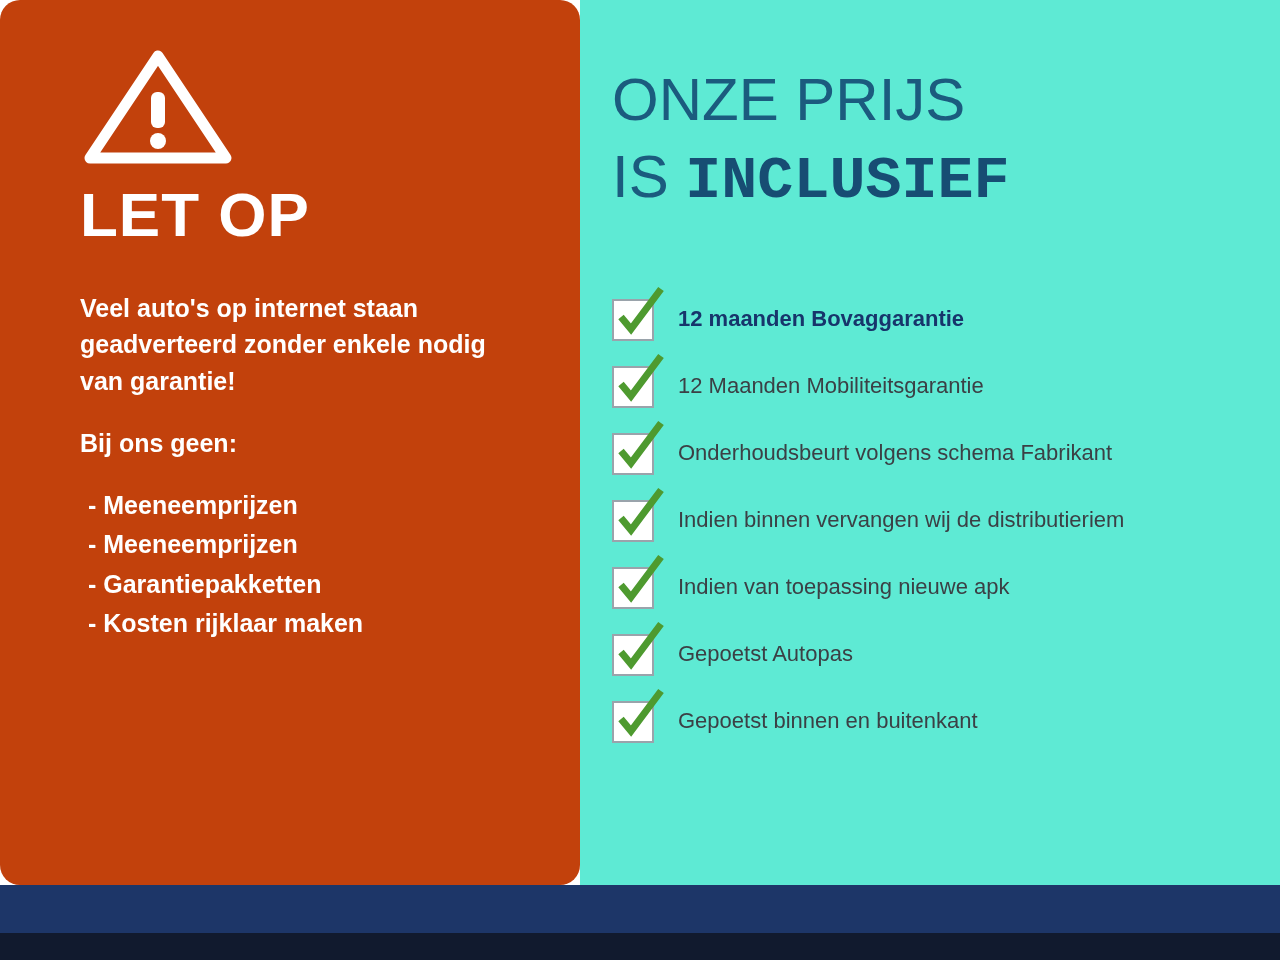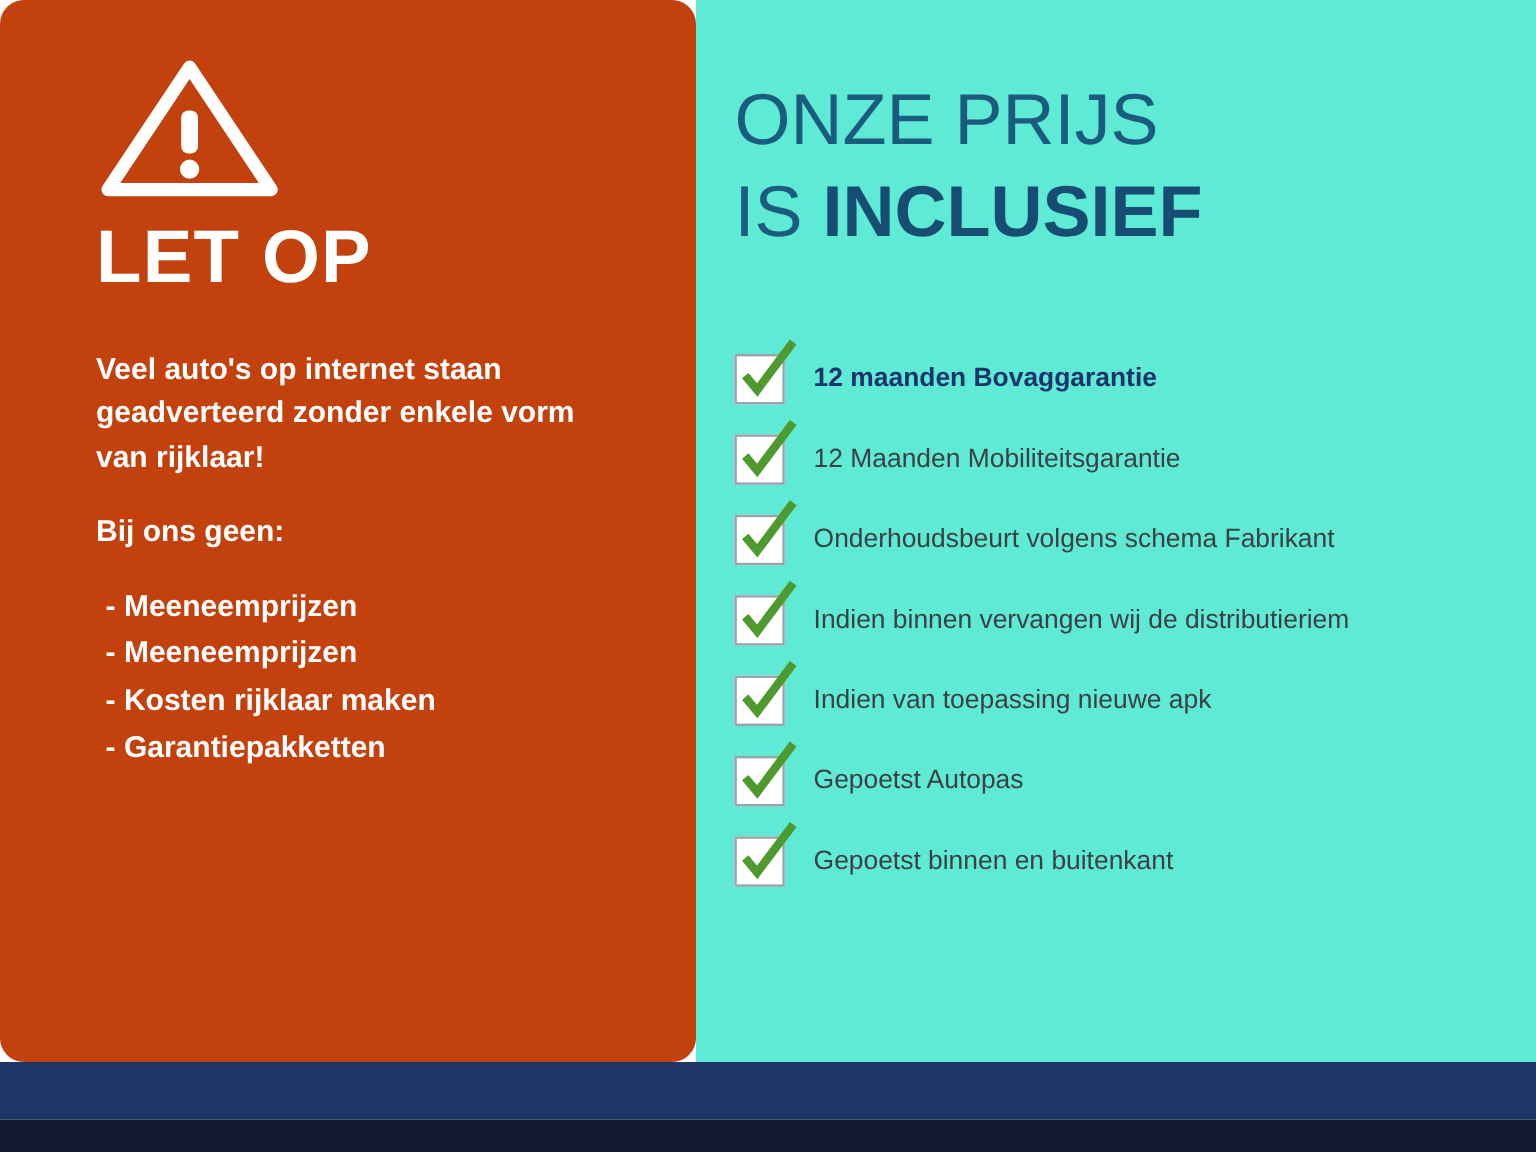--- a/index.html
+++ b/index.html
@@ -86,20 +86,21 @@
     letter-spacing: 0px;
     margin: 0;
     font-weight: normal;
   }
   .headline .line2 {
     display: block;
   }
   .headline .strong {
     font-weight: bold;
     color: #174d73;
+    font-family: Liberation Mono, monospace;
   }
   .check-list {
     margin: 74px 0 0 0;
     padding: 0;
     list-style: none;
   }
   .check-item {
     display: flex;
     align-items: center;
     min-height: 52px;
@@ -162,27 +163,27 @@
       <svg class="warn-icon" viewBox="0 0 152 120" xmlns="http://www.w3.org/2000/svg" aria-hidden="true">
         <path d="M76 10 L144 112 L8 112 Z" fill="none" stroke="#ffffff" stroke-width="11" stroke-linejoin="round"></path>
         <rect x="69" y="46" width="14" height="36" rx="6" fill="#ffffff"></rect>
         <circle cx="76" cy="95" r="8" fill="#ffffff"></circle>
       </svg>
     </span>
 
     <h1 class="let-op">LET OP</h1>
 
     <div class="left-body">
-      <p class="para">Veel auto's op internet staan geadverteerd zonder enkele vorm van rijklaar!</p>
+      <p class="para">Veel auto's op internet staan geadverteerd zonder enkele nodig van garantie!</p>
       <p class="para">Bij ons geen:</p>
       <ul class="bullet-list">
         <li>- Meeneemprijzen</li>
         <li>- Meeneemprijzen</li>
+        <li>- Garantiepakketten</li>
         <li>- Kosten rijklaar maken</li>
-        <li>- Garantiepakketten</li>
       </ul>
     </div>
   </div>
 
   <div class="right-panel">
 
     <div class="headline">
       <span class="line1">ONZE PRIJS</span>
       <span class="line2"><span>IS </span><span class="strong">INCLUSIEF</span></span>
     </div>

